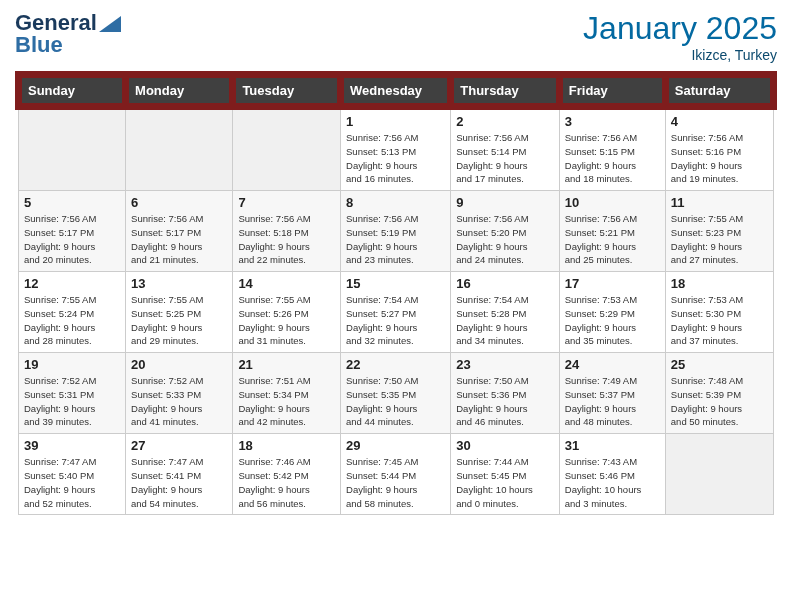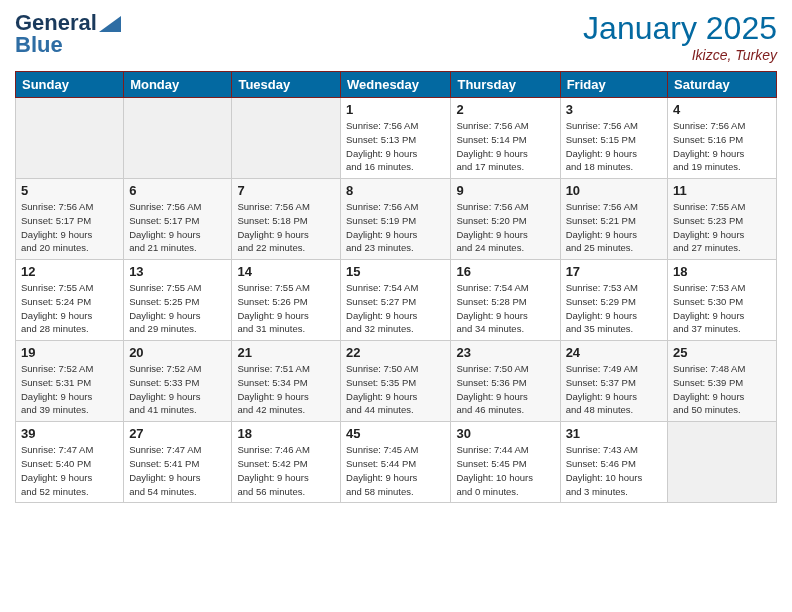--- a/index.html
+++ b/index.html
@@ -32,36 +32,35 @@
     .title-area {
       text-align: right;
     }
     .month-title {
       font-size: 32px;
       color: #0369a1;
       font-weight: normal;
     }
     .location {
       font-size: 14px;
-      color: #7f1d1d;
-      font-style: italic;
+      color: #0c4a6e;
     }
     .calendar {
       width: 100%;
       border-collapse: collapse;
       border: 1px solid #ccc;
     }
     .calendar th {
-      background: #0369a1;
+      background: #404040;
       color: #fff;
       text-align: left;
       padding: 5px 6px;
       font-size: 13px;
       font-weight: bold;
-      border: 1px solid #7f1d1d;
+      border: 7px solid #7f1d1d;
     }
     .calendar td {
       border: 1px solid #ccc;
       vertical-align: top;
       padding: 4px 5px;
       width: 113px;
       background: #fff;
     }
     .calendar td.empty {
       background: #f0f0f0;
@@ -232,21 +231,21 @@
           </td>
           <td>
             <div class="day-num">27</div>
             <div class="day-info">Sunrise: 7:47 AM<br>Sunset: 5:41 PM<br>Daylight: 9 hours<br>and 54 minutes.</div>
           </td>
           <td>
             <div class="day-num">18</div>
             <div class="day-info">Sunrise: 7:46 AM<br>Sunset: 5:42 PM<br>Daylight: 9 hours<br>and 56 minutes.</div>
           </td>
           <td>
-            <div class="day-num">45</div>
+            <div class="day-num">29</div>
             <div class="day-info">Sunrise: 7:45 AM<br>Sunset: 5:44 PM<br>Daylight: 9 hours<br>and 58 minutes.</div>
           </td>
           <td>
             <div class="day-num">30</div>
             <div class="day-info">Sunrise: 7:44 AM<br>Sunset: 5:45 PM<br>Daylight: 10 hours<br>and 0 minutes.</div>
           </td>
           <td>
             <div class="day-num">31</div>
             <div class="day-info">Sunrise: 7:43 AM<br>Sunset: 5:46 PM<br>Daylight: 10 hours<br>and 3 minutes.</div>
           </td>

